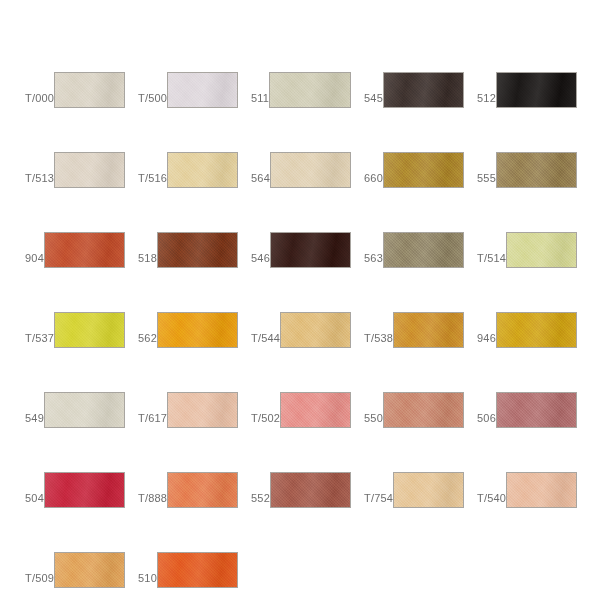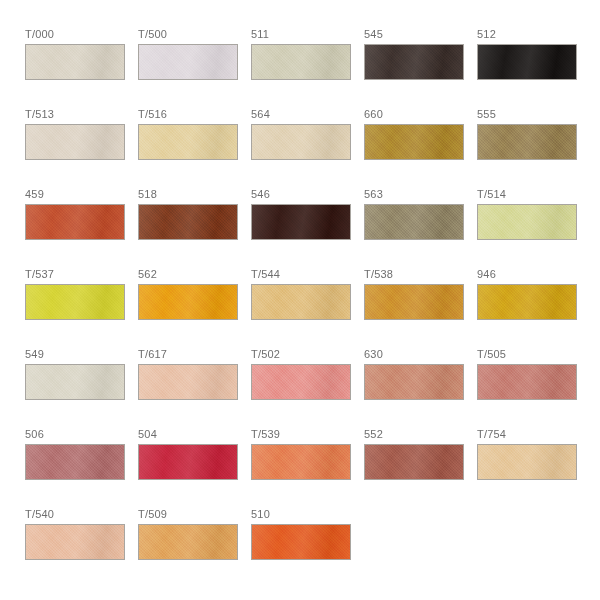--- a/index.html
+++ b/index.html
@@ -26,22 +26,22 @@
     grid-template-rows: repeat(7, 80px);
     column-gap: 13px;
     row-gap: 0px;
     padding: 28px 0 0 25px;
     box-sizing: border-box;
   }
   .swatch-cell {
     width: 100px;
     height: 80px;
     display: flex;
-    flex-direction: column;
-    align-items: flex-start;
+    flex-direction: row;
+    align-items: flex-end;
   }
   .swatch-label {
     font-size: 11px;
     line-height: 13px;
     color: #6e6e6e;
     letter-spacing: 0.2px;
     text-align: center;
     height: 16px;
     white-space: nowrap;
     user-select: none;
@@ -154,21 +154,21 @@
         </div>
       </div>
       <div class="swatch-cell">
         <div class="swatch-label" style="color: rgb(110, 110, 110);">555</div>
         <div class="swatch-chip" style="background: rgb(147, 124, 76); border-color: rgb(168, 165, 160);">
           <span class="texture"></span>
           <span class="sheen"></span>
         </div>
       </div>
       <div class="swatch-cell">
-        <div class="swatch-label" style="color: rgb(110, 110, 110);">459</div>
+        <div class="swatch-label" style="color: rgb(110, 110, 110);">904</div>
         <div class="swatch-chip" style="background: rgb(192, 74, 40); border-color: rgb(168, 165, 160);">
           <span class="texture"></span>
           <span class="sheen"></span>
         </div>
       </div>
       <div class="swatch-cell">
         <div class="swatch-label" style="color: rgb(110, 110, 110);">518</div>
         <div class="swatch-chip" style="background: rgb(122, 52, 24); border-color: rgb(168, 165, 160);">
           <span class="texture"></span>
           <span class="sheen"></span>
@@ -245,49 +245,42 @@
         </div>
       </div>
       <div class="swatch-cell">
         <div class="swatch-label" style="color: rgb(110, 110, 110);">T/502</div>
         <div class="swatch-chip" style="background: rgb(230, 141, 135); border-color: rgb(168, 165, 160);">
           <span class="texture"></span>
           <span class="sheen"></span>
         </div>
       </div>
       <div class="swatch-cell">
-        <div class="swatch-label" style="color: rgb(110, 110, 110);">630</div>
+        <div class="swatch-label" style="color: rgb(110, 110, 110);">550</div>
         <div class="swatch-chip" style="background: rgb(200, 132, 106); border-color: rgb(168, 165, 160);">
-          <span class="texture"></span>
-          <span class="sheen"></span>
-        </div>
-      </div>
-      <div class="swatch-cell">
-        <div class="swatch-label" style="color: rgb(110, 110, 110);">T/505</div>
-        <div class="swatch-chip" style="background: rgb(195, 119, 108); border-color: rgb(168, 165, 160);">
           <span class="texture"></span>
           <span class="sheen"></span>
         </div>
       </div>
       <div class="swatch-cell">
         <div class="swatch-label" style="color: rgb(110, 110, 110);">506</div>
         <div class="swatch-chip" style="background: rgb(176, 107, 107); border-color: rgb(168, 165, 160);">
           <span class="texture"></span>
           <span class="sheen"></span>
         </div>
       </div>
       <div class="swatch-cell">
         <div class="swatch-label" style="color: rgb(110, 110, 110);">504</div>
         <div class="swatch-chip" style="background: rgb(196, 32, 56); border-color: rgb(168, 165, 160);">
           <span class="texture"></span>
           <span class="sheen"></span>
         </div>
       </div>
       <div class="swatch-cell">
-        <div class="swatch-label" style="color: rgb(110, 110, 110);">T/539</div>
+        <div class="swatch-label" style="color: rgb(110, 110, 110);">T/888</div>
         <div class="swatch-chip" style="background: rgb(228, 121, 74); border-color: rgb(168, 165, 160);">
           <span class="texture"></span>
           <span class="sheen"></span>
         </div>
       </div>
       <div class="swatch-cell">
         <div class="swatch-label" style="color: rgb(110, 110, 110);">552</div>
         <div class="swatch-chip" style="background: rgb(160, 85, 70); border-color: rgb(168, 165, 160);">
           <span class="texture"></span>
           <span class="sheen"></span>

